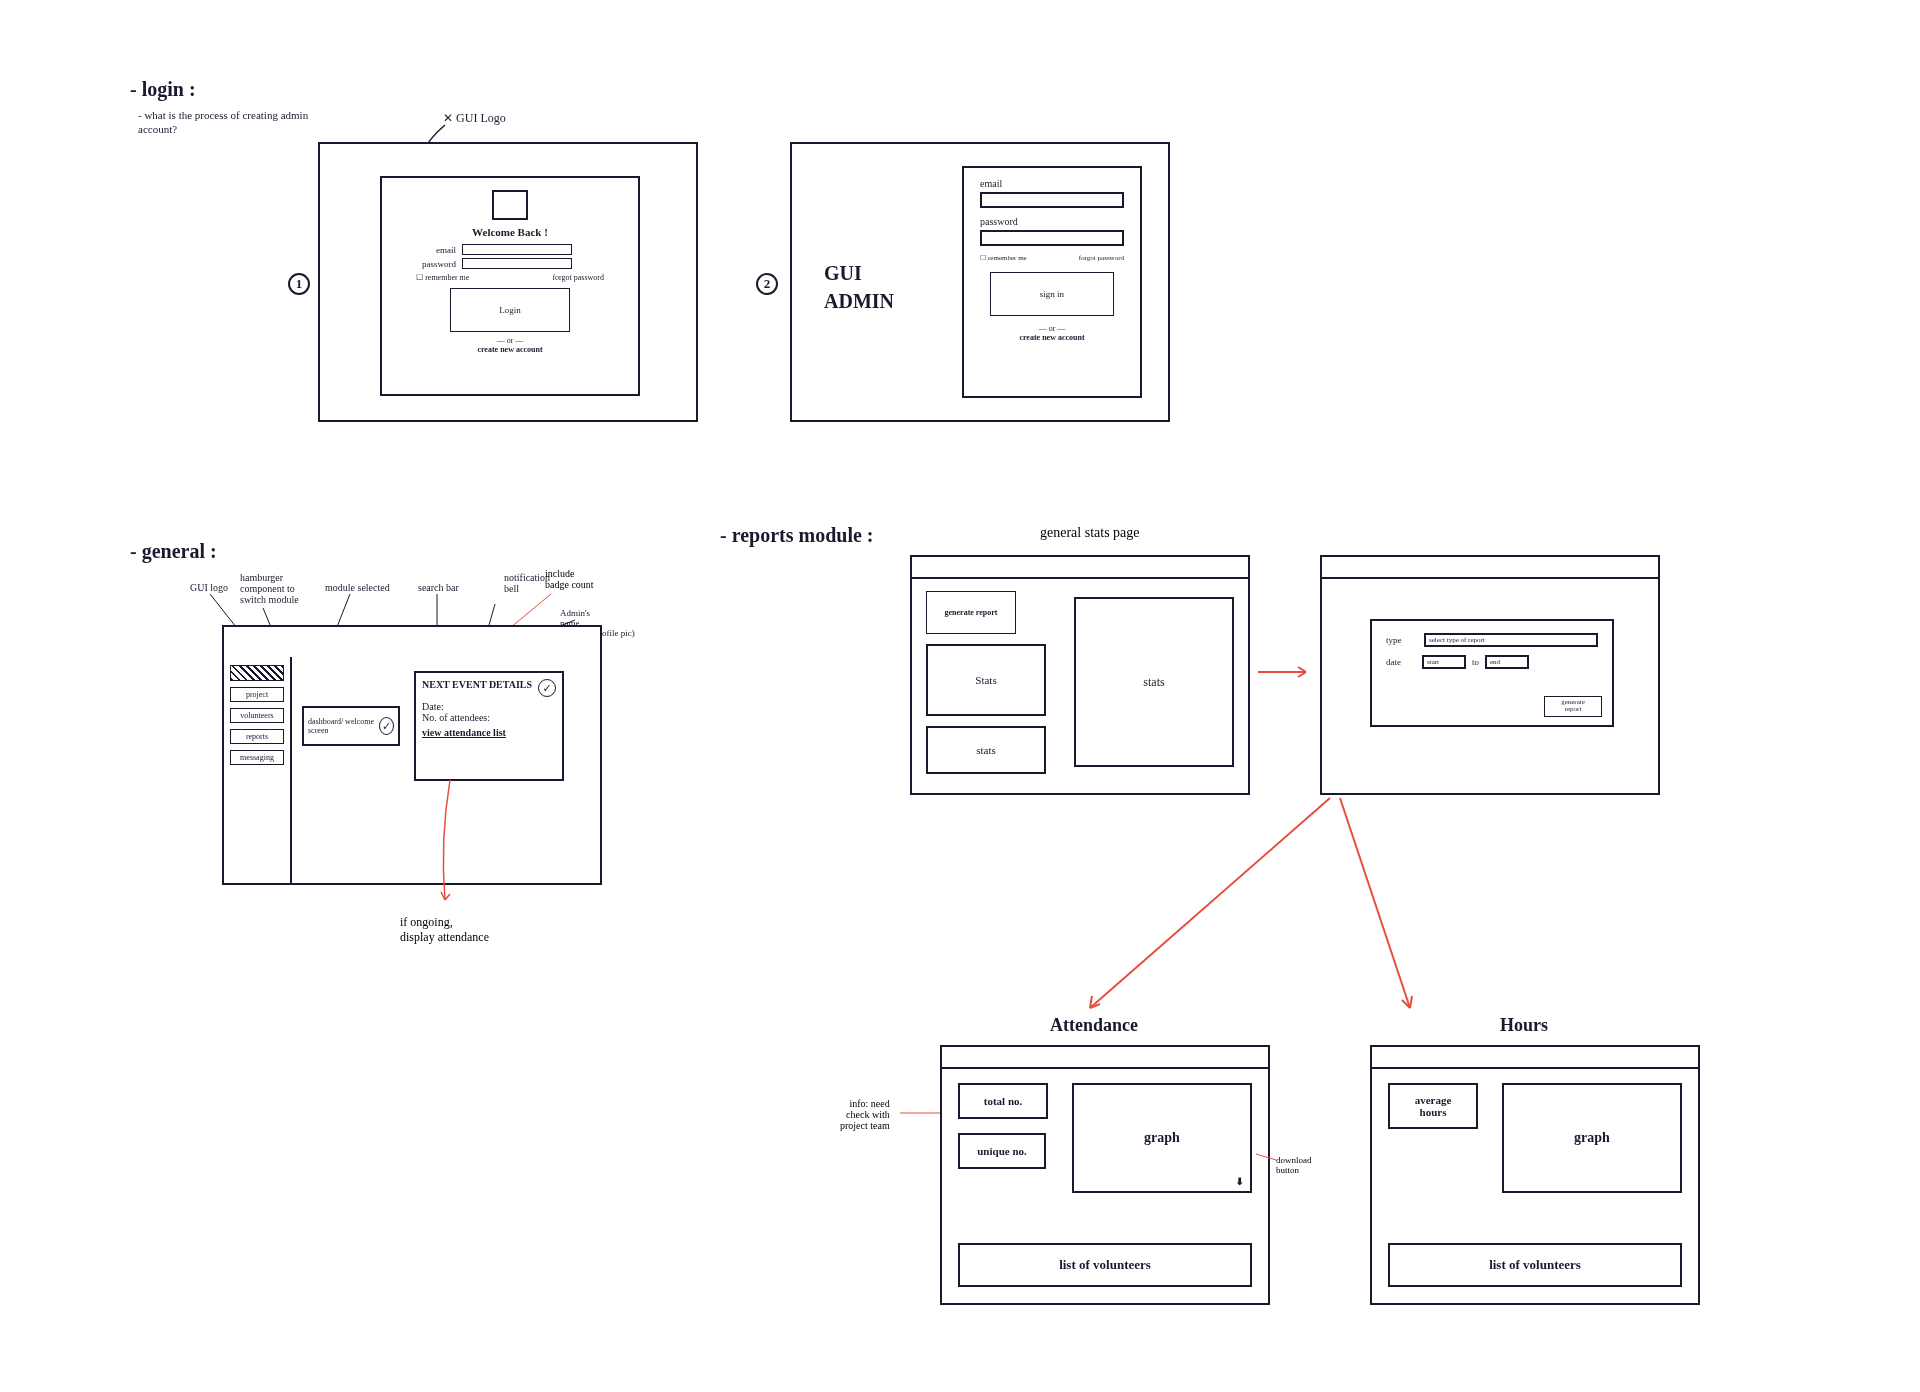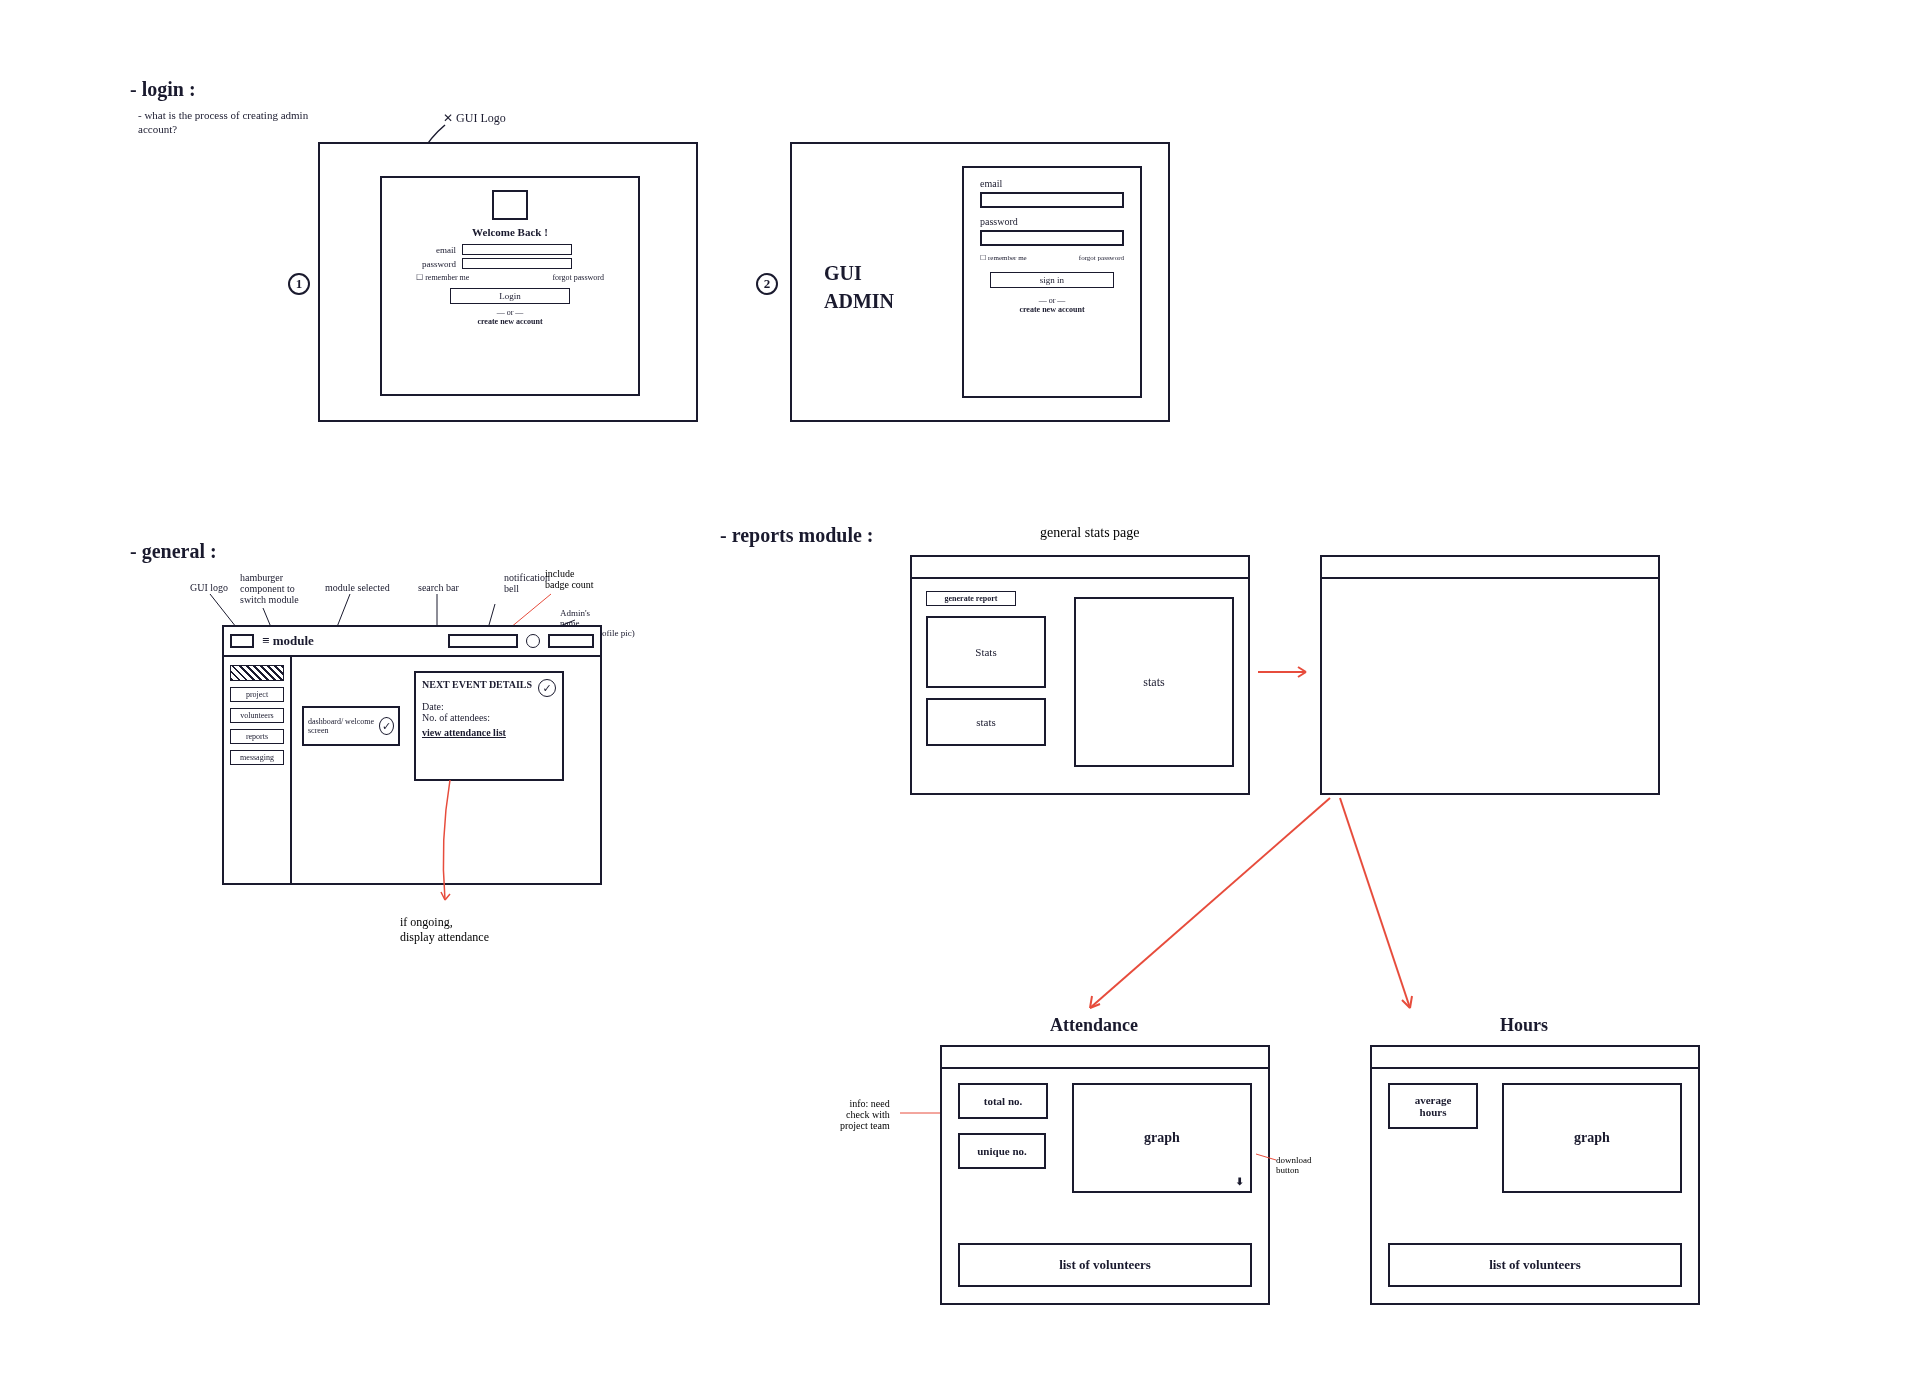--- a/index.html
+++ b/index.html
@@ -47,21 +47,21 @@
     height: 22px;
     border: 2px solid #1a1a2e;
     border-radius: 50%;
     font-size: 13px;
     text-align: center;
     line-height: 18px;
     font-weight: bold;
   }
   .field-row { display: flex; align-items: center; gap: 6px; font-size: 9px; margin: 3px 0; }
   .field-row input { border: 1px solid #1a1a2e; height: 11px; flex: 0 0 auto; }
-  .btn { border: 1.5px solid #1a1a2e; font-size: 9px; text-align: center; padding: 2px 0; }
+  .btn { border: 1.5px solid #1a1a2e; font-size: 9px; text-align: center; padding: 16px 0; }
   .check-circle {
     width: 18px; height: 18px; border: 1.5px solid #1a1a2e; border-radius: 50%;
     display: inline-flex; align-items: center; justify-content: center; font-size: 11px;
   }
   .sidebar-item {
     border: 1.5px solid #1a1a2e; font-size: 8px; text-align: center; padding: 2px 0; margin-bottom: 6px;
   }
   .hatched {
     background: repeating-linear-gradient(45deg, #1a1a2e 0 2px, #fff 2px 5px);
   }
@@ -144,28 +144,20 @@
   <line x1="78" y1="18" x2="88" y2="42" stroke="#1a1a2e" stroke-width="1"></line>
   <line x1="165" y1="4" x2="150" y2="42" stroke="#1a1a2e" stroke-width="1"></line>
   <line x1="252" y1="4" x2="252" y2="42" stroke="#1a1a2e" stroke-width="1"></line>
   <line x1="310" y1="14" x2="302" y2="42" stroke="#1a1a2e" stroke-width="1"></line>
   <line x1="366" y1="4" x2="325" y2="38" stroke="#e74c3c" stroke-width="1"></line>
   <line x1="390" y1="30" x2="360" y2="42" stroke="#1a1a2e" stroke-width="1"></line>
 </svg>
 
 <div class="wireframe" style="left:222px; top:625px; width:380px; height:260px;">
 
-  <div style="border-bottom:2px solid #1a1a2e; height:30px; display:flex; align-items:center; padding:0 6px; gap:8px;">
-    <div class="inner-box" style="width:24px; height:14px;"></div>
-    <div style="font-size:13px; font-weight:bold;">≡ module</div>
-    <div style="flex:1"></div>
-    <div class="inner-box" style="width:70px; height:14px;"></div>
-    <div style="width:14px;height:14px;border:1.5px solid #1a1a2e;border-radius:50%;"></div>
-    <div class="inner-box" style="width:46px; height:14px;"></div>
-  </div>
 
   <div style="position:absolute; left:0; top:30px; width:68px; bottom:0; border-right:2px solid #1a1a2e; padding:8px 6px;">
     <div class="sidebar-item hatched" style="height:16px;"></div>
     <div class="sidebar-item">project</div>
     <div class="sidebar-item">volunteers</div>
     <div class="sidebar-item">reports</div>
     <div class="sidebar-item">messaging</div>
   </div>
 
   <div style="position:absolute; left:78px; top:44px; display:flex; gap:14px;align-items:center;">
@@ -206,20 +198,34 @@
   <div class="inner-box" style="position:absolute; right:14px; top:40px; width:160px; height:170px; display:flex; align-items:center; justify-content:center; font-size:12px;">stats</div>
 </div>
 
 <svg class="arrow" style="left:1258px; top:660px; width:60px; height:30px;">
   <line x1="0" y1="12" x2="48" y2="12" stroke="#e74c3c" stroke-width="2"></line>
   <path d="M48,12 l-8,-5 m8,5 l-8,5" stroke="#e74c3c" stroke-width="2" fill="none"></path>
 </svg>
 
 <div class="wireframe" style="left:1320px; top:555px; width:340px; height:240px;">
   <div style="border-bottom:2px solid #1a1a2e; height:22px;"></div>
+  <div class="inner-box" style="position:absolute; left:48px; top:62px; width:244px; height:108px; padding:12px 14px;">
+    <div style="display:flex; align-items:center; gap:8px; font-size:9px; margin-bottom:8px;">
+      <span style="width:30px;">type</span>
+      <div class="inner-box" style="flex:1; height:14px; font-size:7px; padding:1px 3px;">select type of report</div>
+    </div>
+    <div style="display:flex; align-items:center; gap:6px; font-size:9px;">
+      <span style="width:30px;">date</span>
+      <div class="inner-box" style="width:44px; height:14px; font-size:7px; padding:1px 3px;">start</div>
+      <span>to</span>
+      <div class="inner-box" style="width:44px; height:14px; font-size:7px; padding:1px 3px;">end</div>
+    </div>
+    <div class="btn" style="width:58px; font-size:7px; position:absolute; right:10px; bottom:8px; white-space:pre-line; line-height:1.1; padding:2px;">generate
+report</div>
+  </div>
 </div>
 
 <svg class="arrow" style="left:1030px; top:798px; width:430px; height:220px;">
   <line x1="300" y1="0" x2="60" y2="210" stroke="#e74c3c" stroke-width="2"></line>
   <path d="M60,210 l10,-4 m-10,4 l2,-12" stroke="#e74c3c" fill="none" stroke-width="2"></path>
   <line x1="310" y1="0" x2="380" y2="210" stroke="#e74c3c" stroke-width="2"></line>
   <path d="M380,210 l-8,-8 m8,8 l2,-12" stroke="#e74c3c" fill="none" stroke-width="2"></path>
 </svg>
 
 <div style="position:absolute; left:1050px; top:1015px; font-size:18px; font-weight:bold;">Attendance</div>

